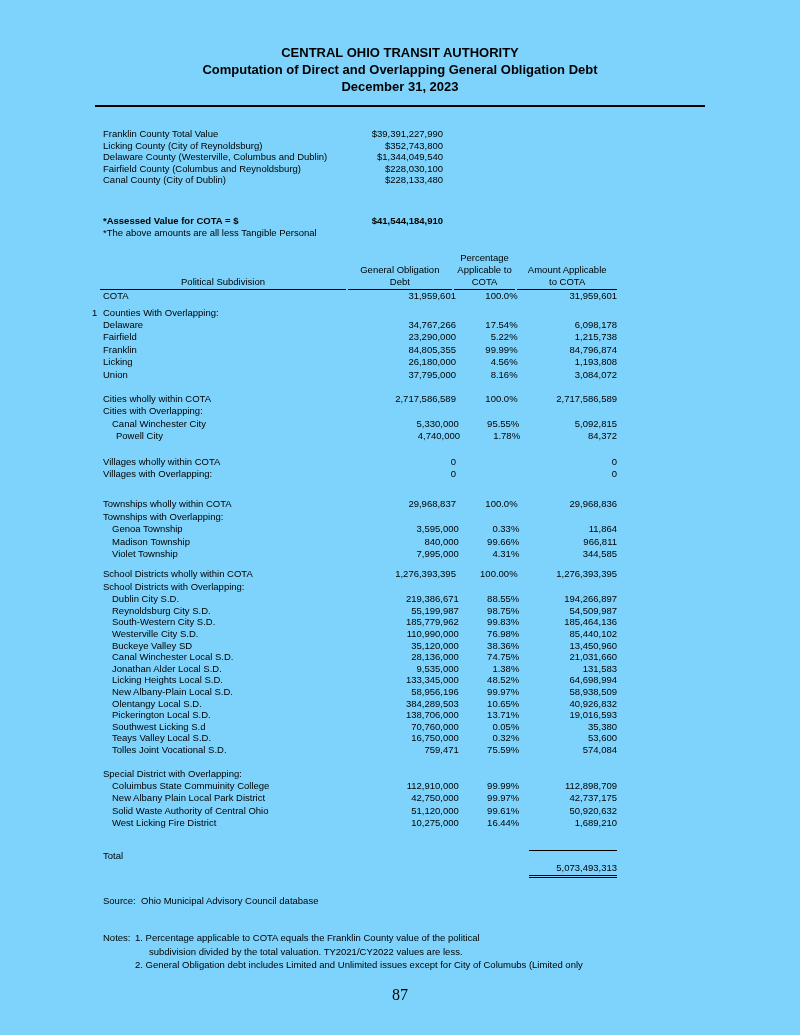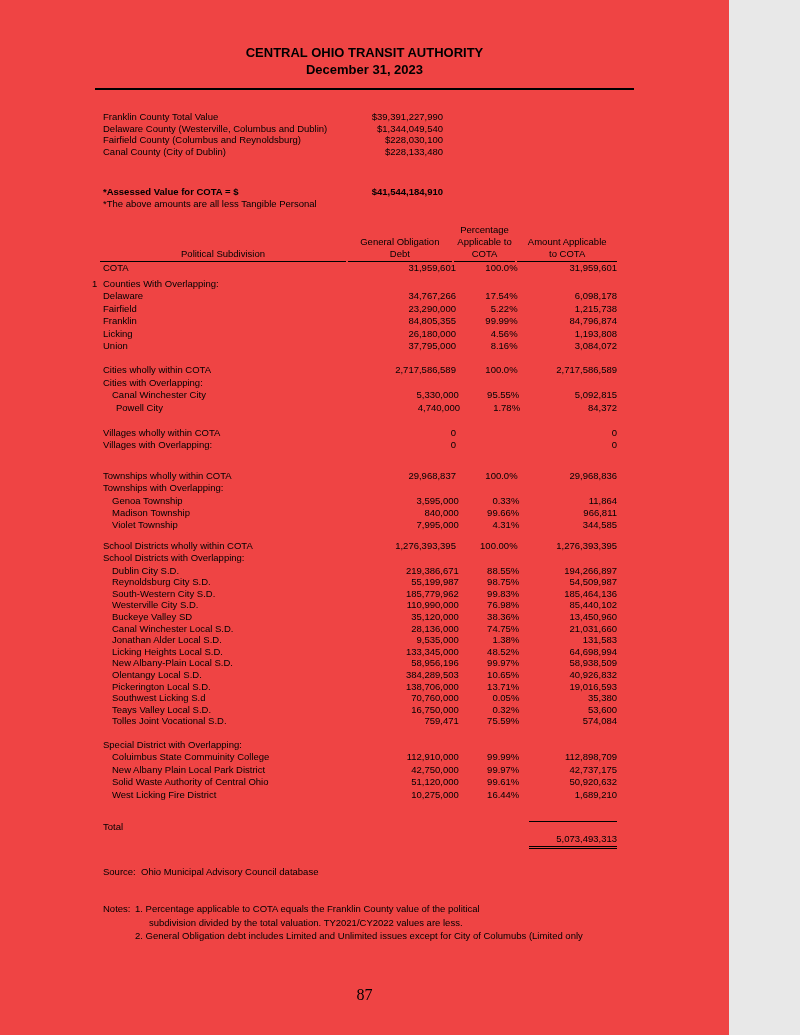--- a/index.html
+++ b/index.html
@@ -1,19 +1,19 @@
 <!DOCTYPE html>
 <html><head>
 <meta charset="utf-8">
 <style>
   html,body{margin:0;padding:0;background:#e8e8e8;}
   .page{
     position:relative;
-    width:729px;height:1035px;
-    background:#ef4444;
+    width:800px;height:1035px;
+    background:#7dd3fc;
     color:#000;
     font-family:"Liberation Sans","DejaVu Sans",sans-serif;
     font-size:9.5px;
     overflow:hidden;
   }
   
   .title-block{padding-top:44px;text-align:center;font-weight:bold;font-size:13px;line-height:17px;}
   .rule{margin:10px 95px 0 95px;border-top:2px solid #000;height:0;}
   
   .valuation{margin:21px 0 0 103px;width:340px;}
@@ -57,30 +57,35 @@
   .page-number{position:absolute;top:986px;left:0;width:100%;text-align:center;
     font-family:"Liberation Serif","DejaVu Serif",serif;font-size:16px;}
 </style>
 </head>
 <body>
 
 <div class="page">
 
   <div class="title-block">
     <div>CENTRAL OHIO TRANSIT AUTHORITY</div>
+    <div>Computation of Direct and Overlapping General Obligation Debt</div>
     <div>December 31, 2023</div>
   </div>
 
   <div class="rule"></div>
 
   <div class="valuation">
     <div>
         <div class="val-row">
           <span class="val-label">Franklin County Total Value</span>
           <span class="val-value">$39,391,227,990</span>
+        </div>
+        <div class="val-row">
+          <span class="val-label">Licking County (City of Reynoldsburg)</span>
+          <span class="val-value">$352,743,800</span>
         </div>
         <div class="val-row">
           <span class="val-label">Delaware County (Westerville, Columbus and Dublin)</span>
           <span class="val-value">$1,344,049,540</span>
         </div>
         <div class="val-row">
           <span class="val-label">Fairfield County (Columbus and Reynoldsburg)</span>
           <span class="val-value">$228,030,100</span>
         </div>
         <div class="val-row">

